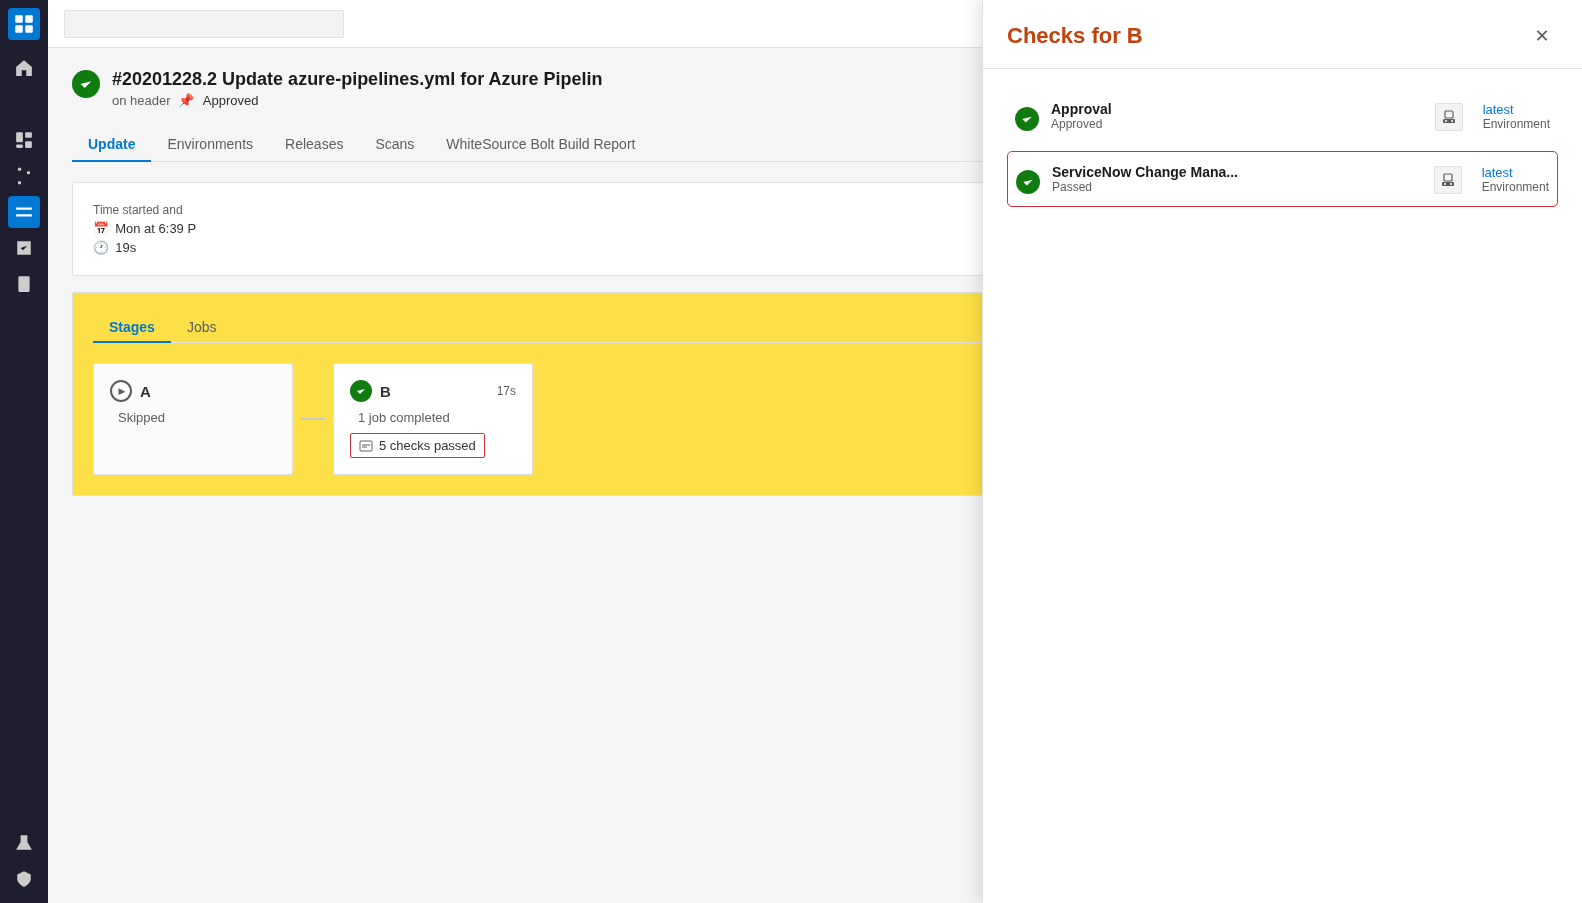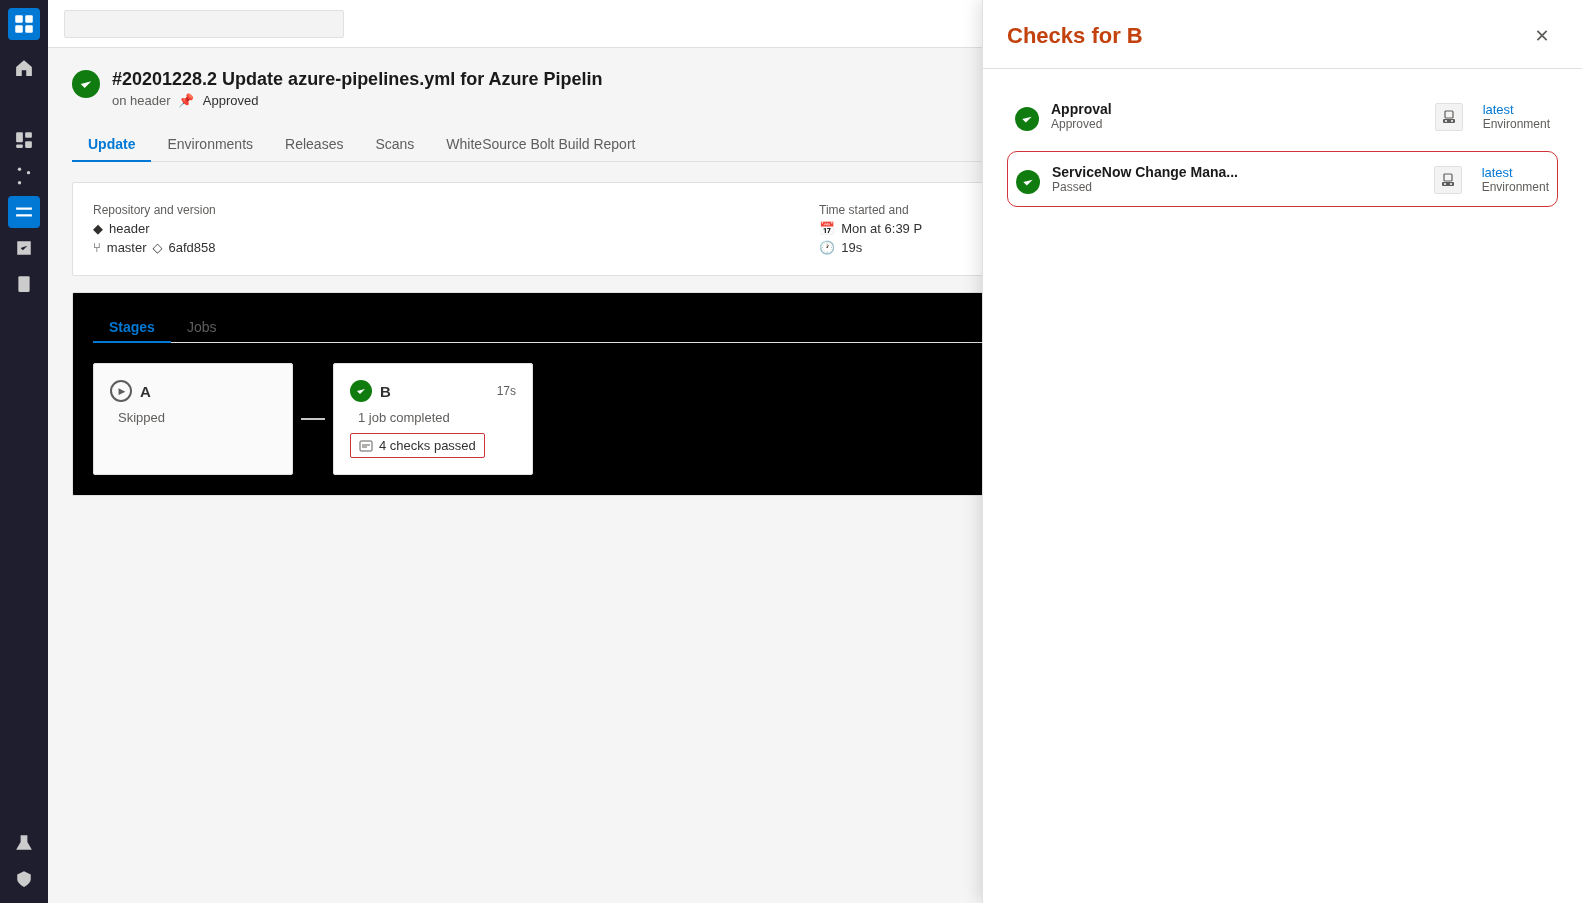--- a/index.html
+++ b/index.html
@@ -157,21 +157,21 @@
     .info-value {
       display: flex;
       align-items: center;
       gap: 6px;
       font-size: 13px;
       color: #323130;
     }
 
     
     .stages-card {
-      background: #000000;
+      background: #fde047;
       border: 1px solid #e0e0e0;
       border-radius: 2px;
       padding: 20px;
     }
     .stages-tabs {
       display: flex;
       gap: 0;
       border-bottom: 1px solid #e0e0e0;
       margin-bottom: 20px;
     }
@@ -306,21 +306,21 @@
     }
     .check-row {
       display: flex;
       align-items: center;
       justify-content: space-between;
       padding: 12px 8px;
       margin-bottom: 8px;
     }
     .check-row.highlighted {
       border: 1.5px solid #d13438;
-      border-radius: 10px;
+      border-radius: 5px;
     }
     .check-left {
       display: flex;
       align-items: flex-end;
       gap: 12px;
     }
     .check-icon-green {
       width: 24px; height: 24px;
       background: #107c10;
       border-radius: 50%;
@@ -447,33 +447,20 @@
     <div class="tabs">
       <div class="tab active">Update</div>
       <div class="tab">Environments</div>
       <div class="tab">Releases</div>
       <div class="tab">Scans</div>
       <div class="tab">WhiteSource Bolt Build Report</div>
     </div>
 
     <div class="info-card">
       <div class="info-grid">
-        <div>
-          <div class="info-label">Repository and version</div>
-          <div class="info-value">
-            <span>◆</span>
-            <span>header</span>
-          </div>
-          <div class="info-value" style="margin-top:4px">
-            <span>⑂</span>
-            <span>master</span>
-            <span>◇</span>
-            <span>6afd858</span>
-          </div>
-        </div>
         <div>
           <div class="info-label">Time started and</div>
           <div class="info-value">
             <span>📅</span>
             <span>Mon at 6:39 P</span>
           </div>
           <div class="info-value" style="margin-top:4px">
             <span>🕐</span>
             <span>19s</span>
           </div>
@@ -509,21 +496,21 @@
             </div>
             <span class="stage-name">B</span>
             <span class="stage-time" style="margin-left:auto">17s</span>
           </div>
           <div class="stage-status">1 job completed</div>
           <div class="checks-badge">
             <svg viewBox="0 0 14 14">
               <rect x="1" y="2" width="12" height="10" rx="1" stroke="#605e5c" stroke-width="1" fill="none"></rect>
               <path d="M3 6h8M3 8h5" stroke="#605e5c" stroke-width="1"></path>
             </svg>
-            <span>4 checks passed</span>
+            <span>5 checks passed</span>
           </div>
         </div>
       </div>
     </div>
   </div>
 
   <div class="overlay">
     <div class="overlay-header">
       <span class="overlay-title">Checks for B</span>
       <div class="close-btn">✕</div>

